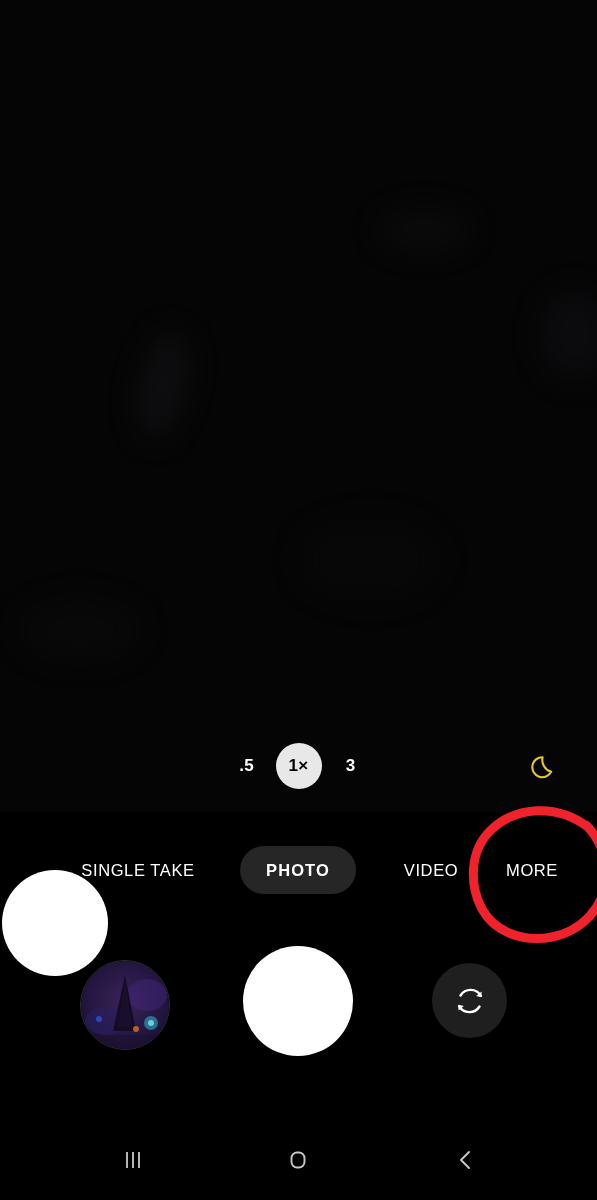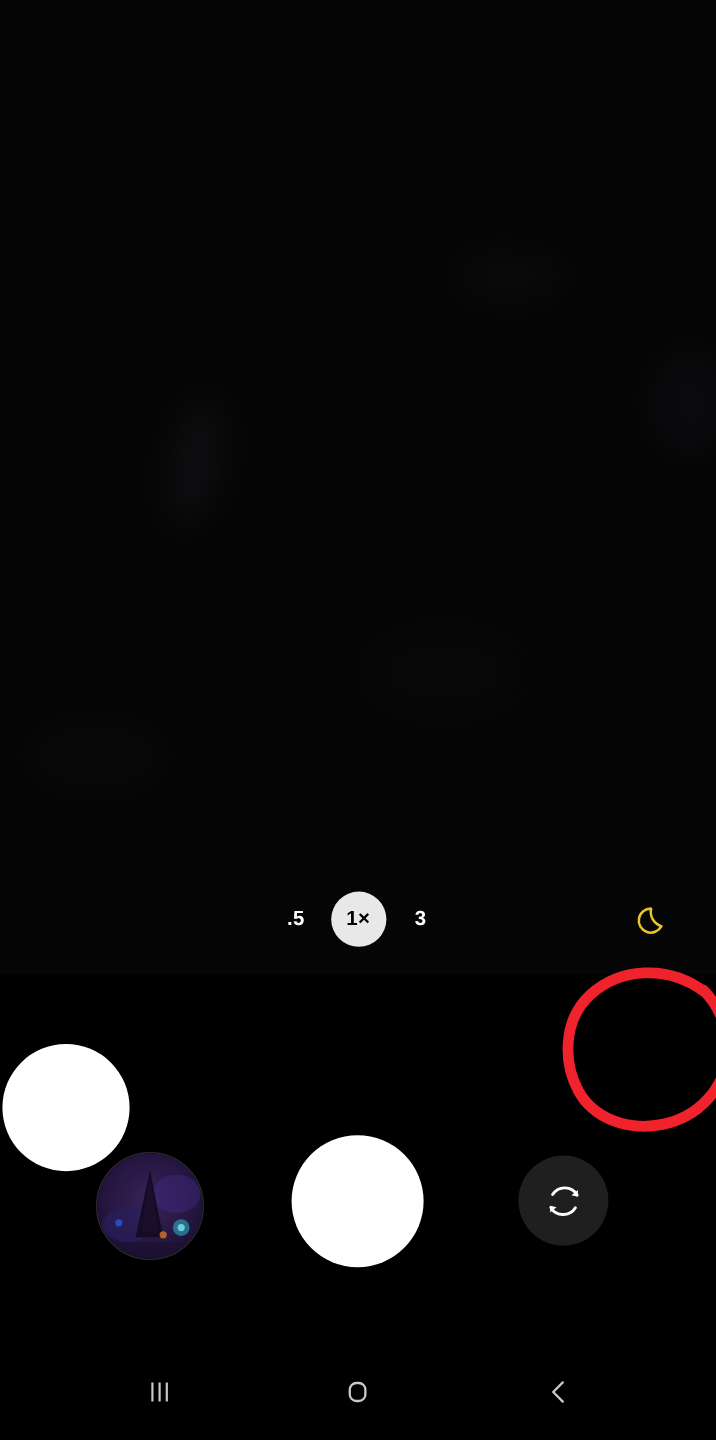--- a/index.html
+++ b/index.html
@@ -227,20 +227,26 @@
     <svg width="597" height="165" viewBox="0 0 597 165" aria-hidden="true">
       <path d="M588 32
                C 556 8, 516 12, 492 34
                C 468 56, 470 92, 482 114
                C 494 136, 522 148, 552 142
                C 582 136, 604 112, 606 84
                C 607 62, 600 44, 586 30" fill="none" stroke="#f0232c" stroke-width="9" stroke-linecap="round" stroke-linejoin="round"></path>
     </svg>
   </div>
 
+  <div id="mode-row">
+    <div class="mode-item" style="left:138px;">SINGLE TAKE</div>
+    <div class="mode-item selected" style="left:298px;">PHOTO</div>
+    <div class="mode-item" style="left:431px;">VIDEO</div>
+    <div class="mode-item" style="left:532px;">MORE</div>
+  </div>
 
   <div id="focus-blob"></div>
 
   <div id="gallery-thumb">
     <svg width="88" height="88" viewBox="0 0 88 88" aria-hidden="true">
       <defs>
         <radialGradient id="thumbBg" cx="50%" cy="45%" r="75%">
           <stop offset="0%" stop-color="#3a2358"></stop>
           <stop offset="55%" stop-color="#241641"></stop>
           <stop offset="100%" stop-color="#120a22"></stop>

